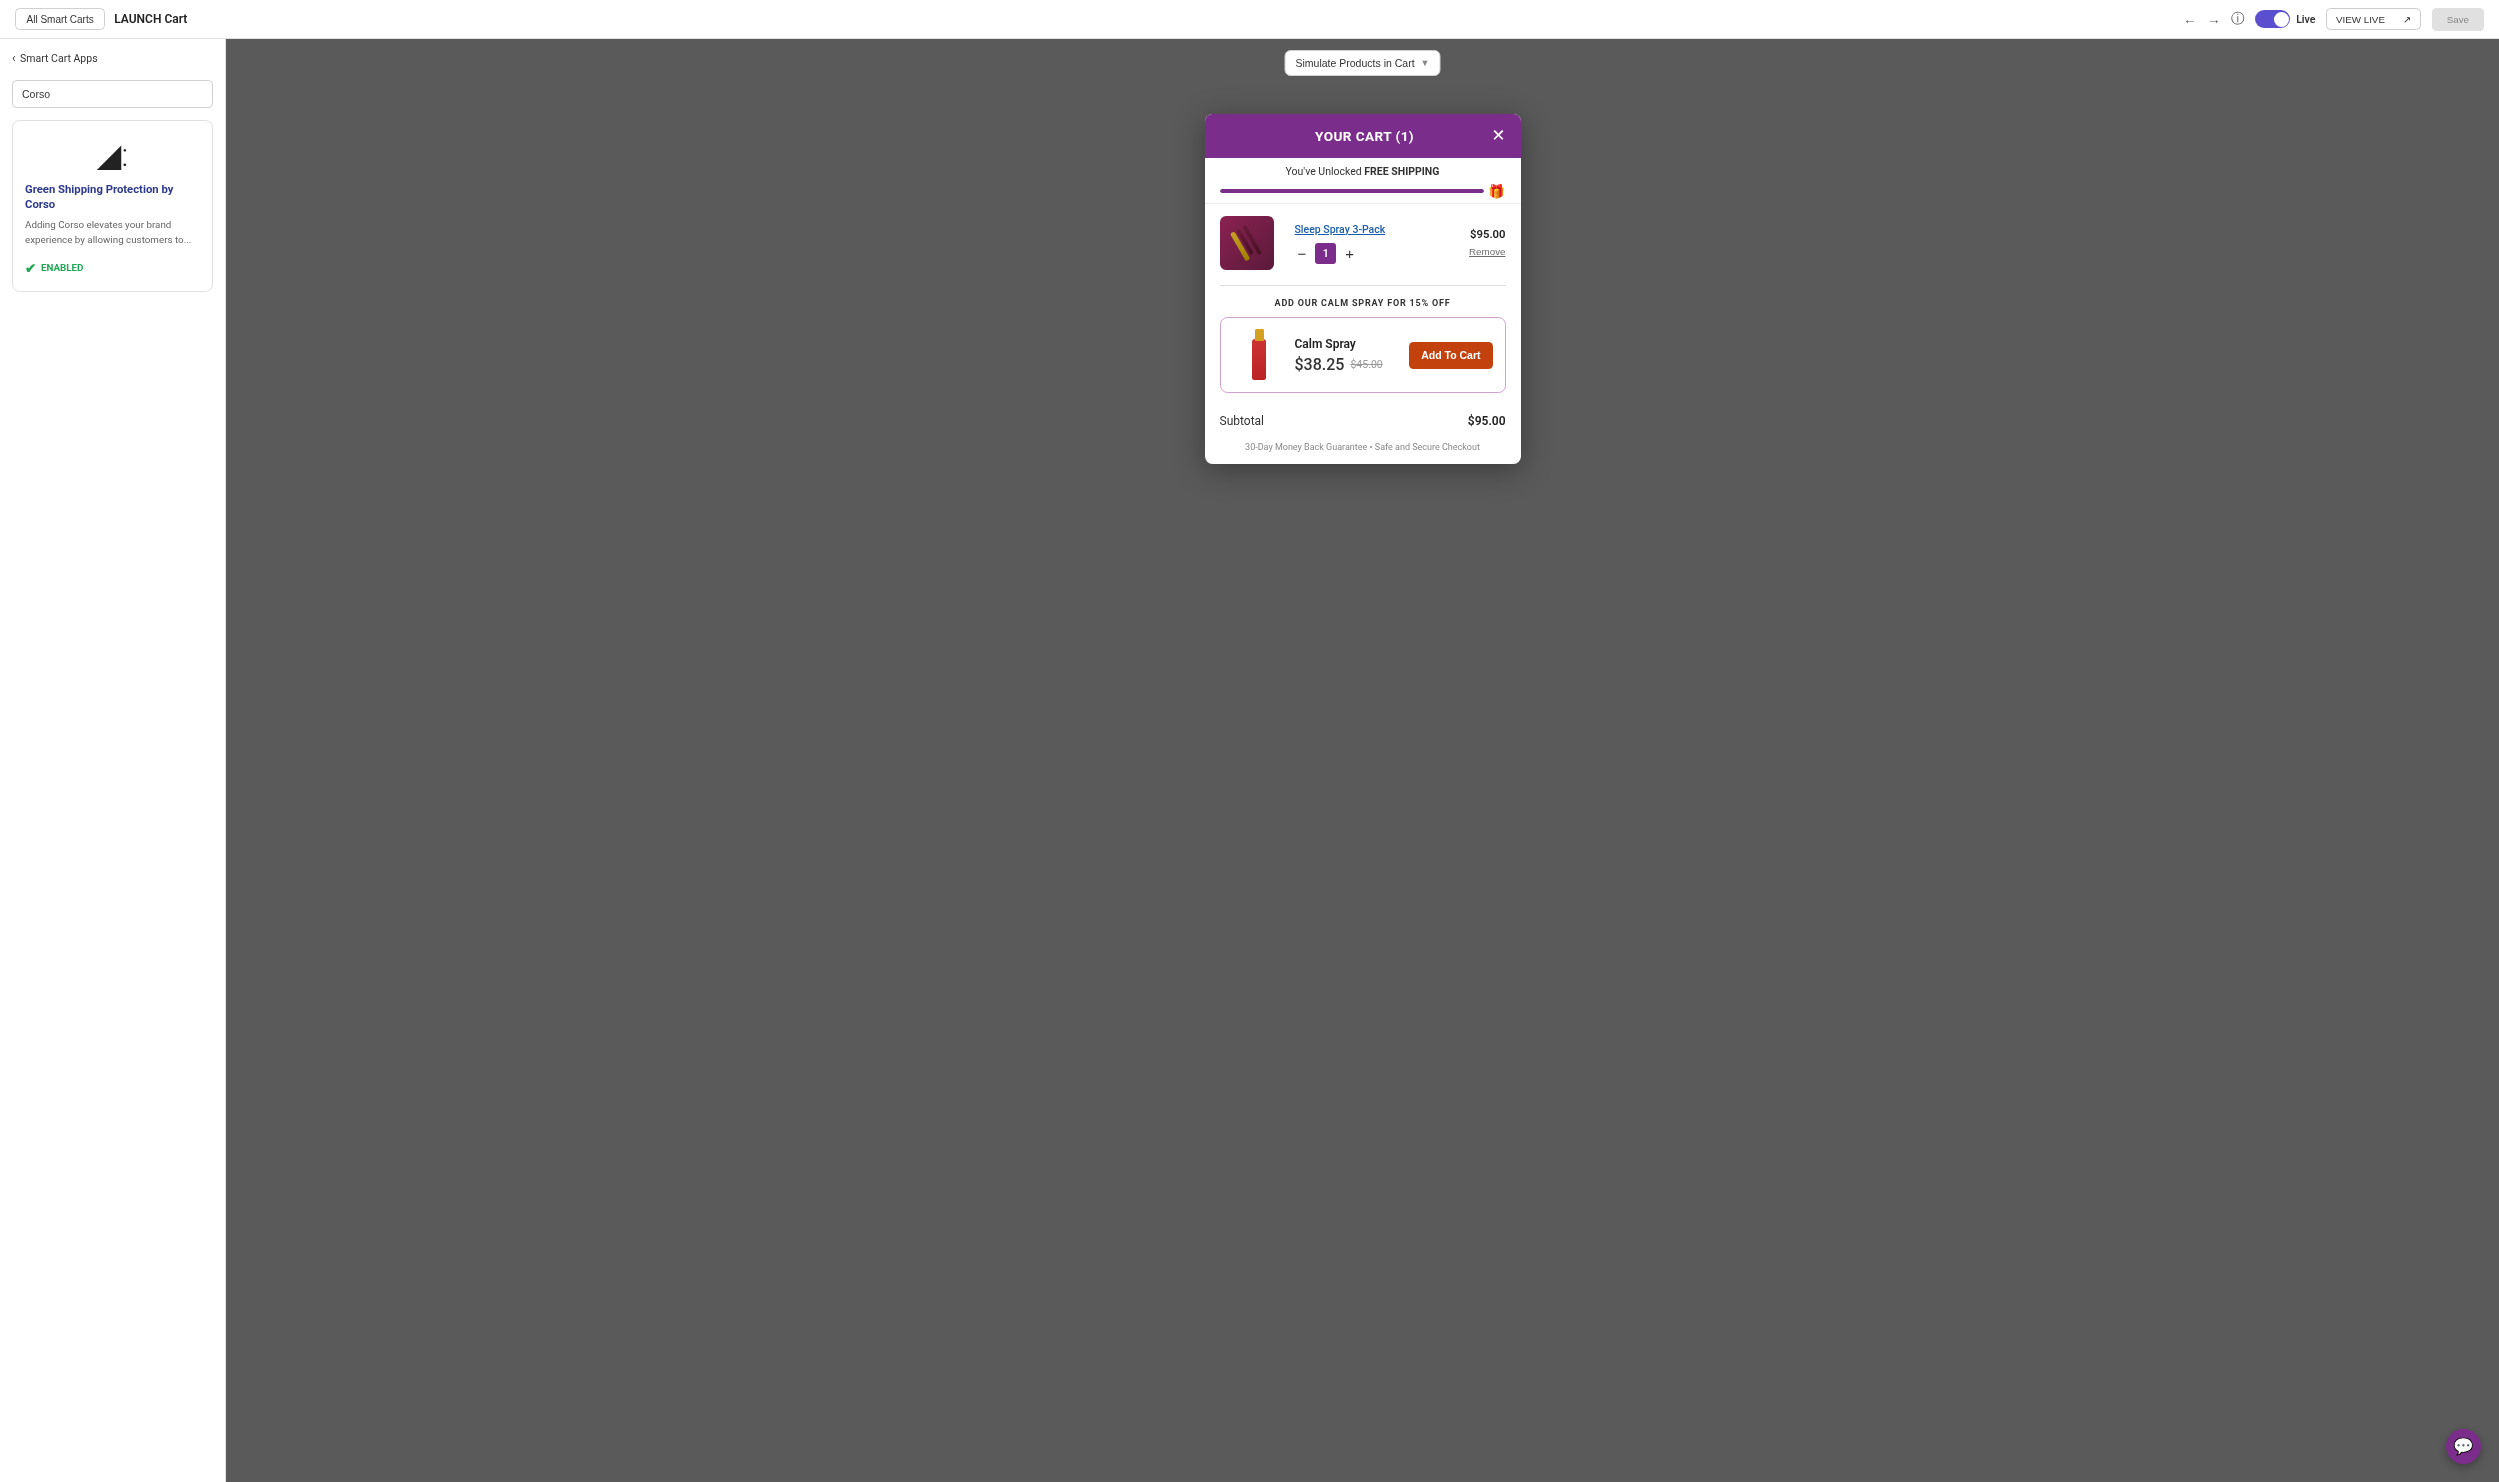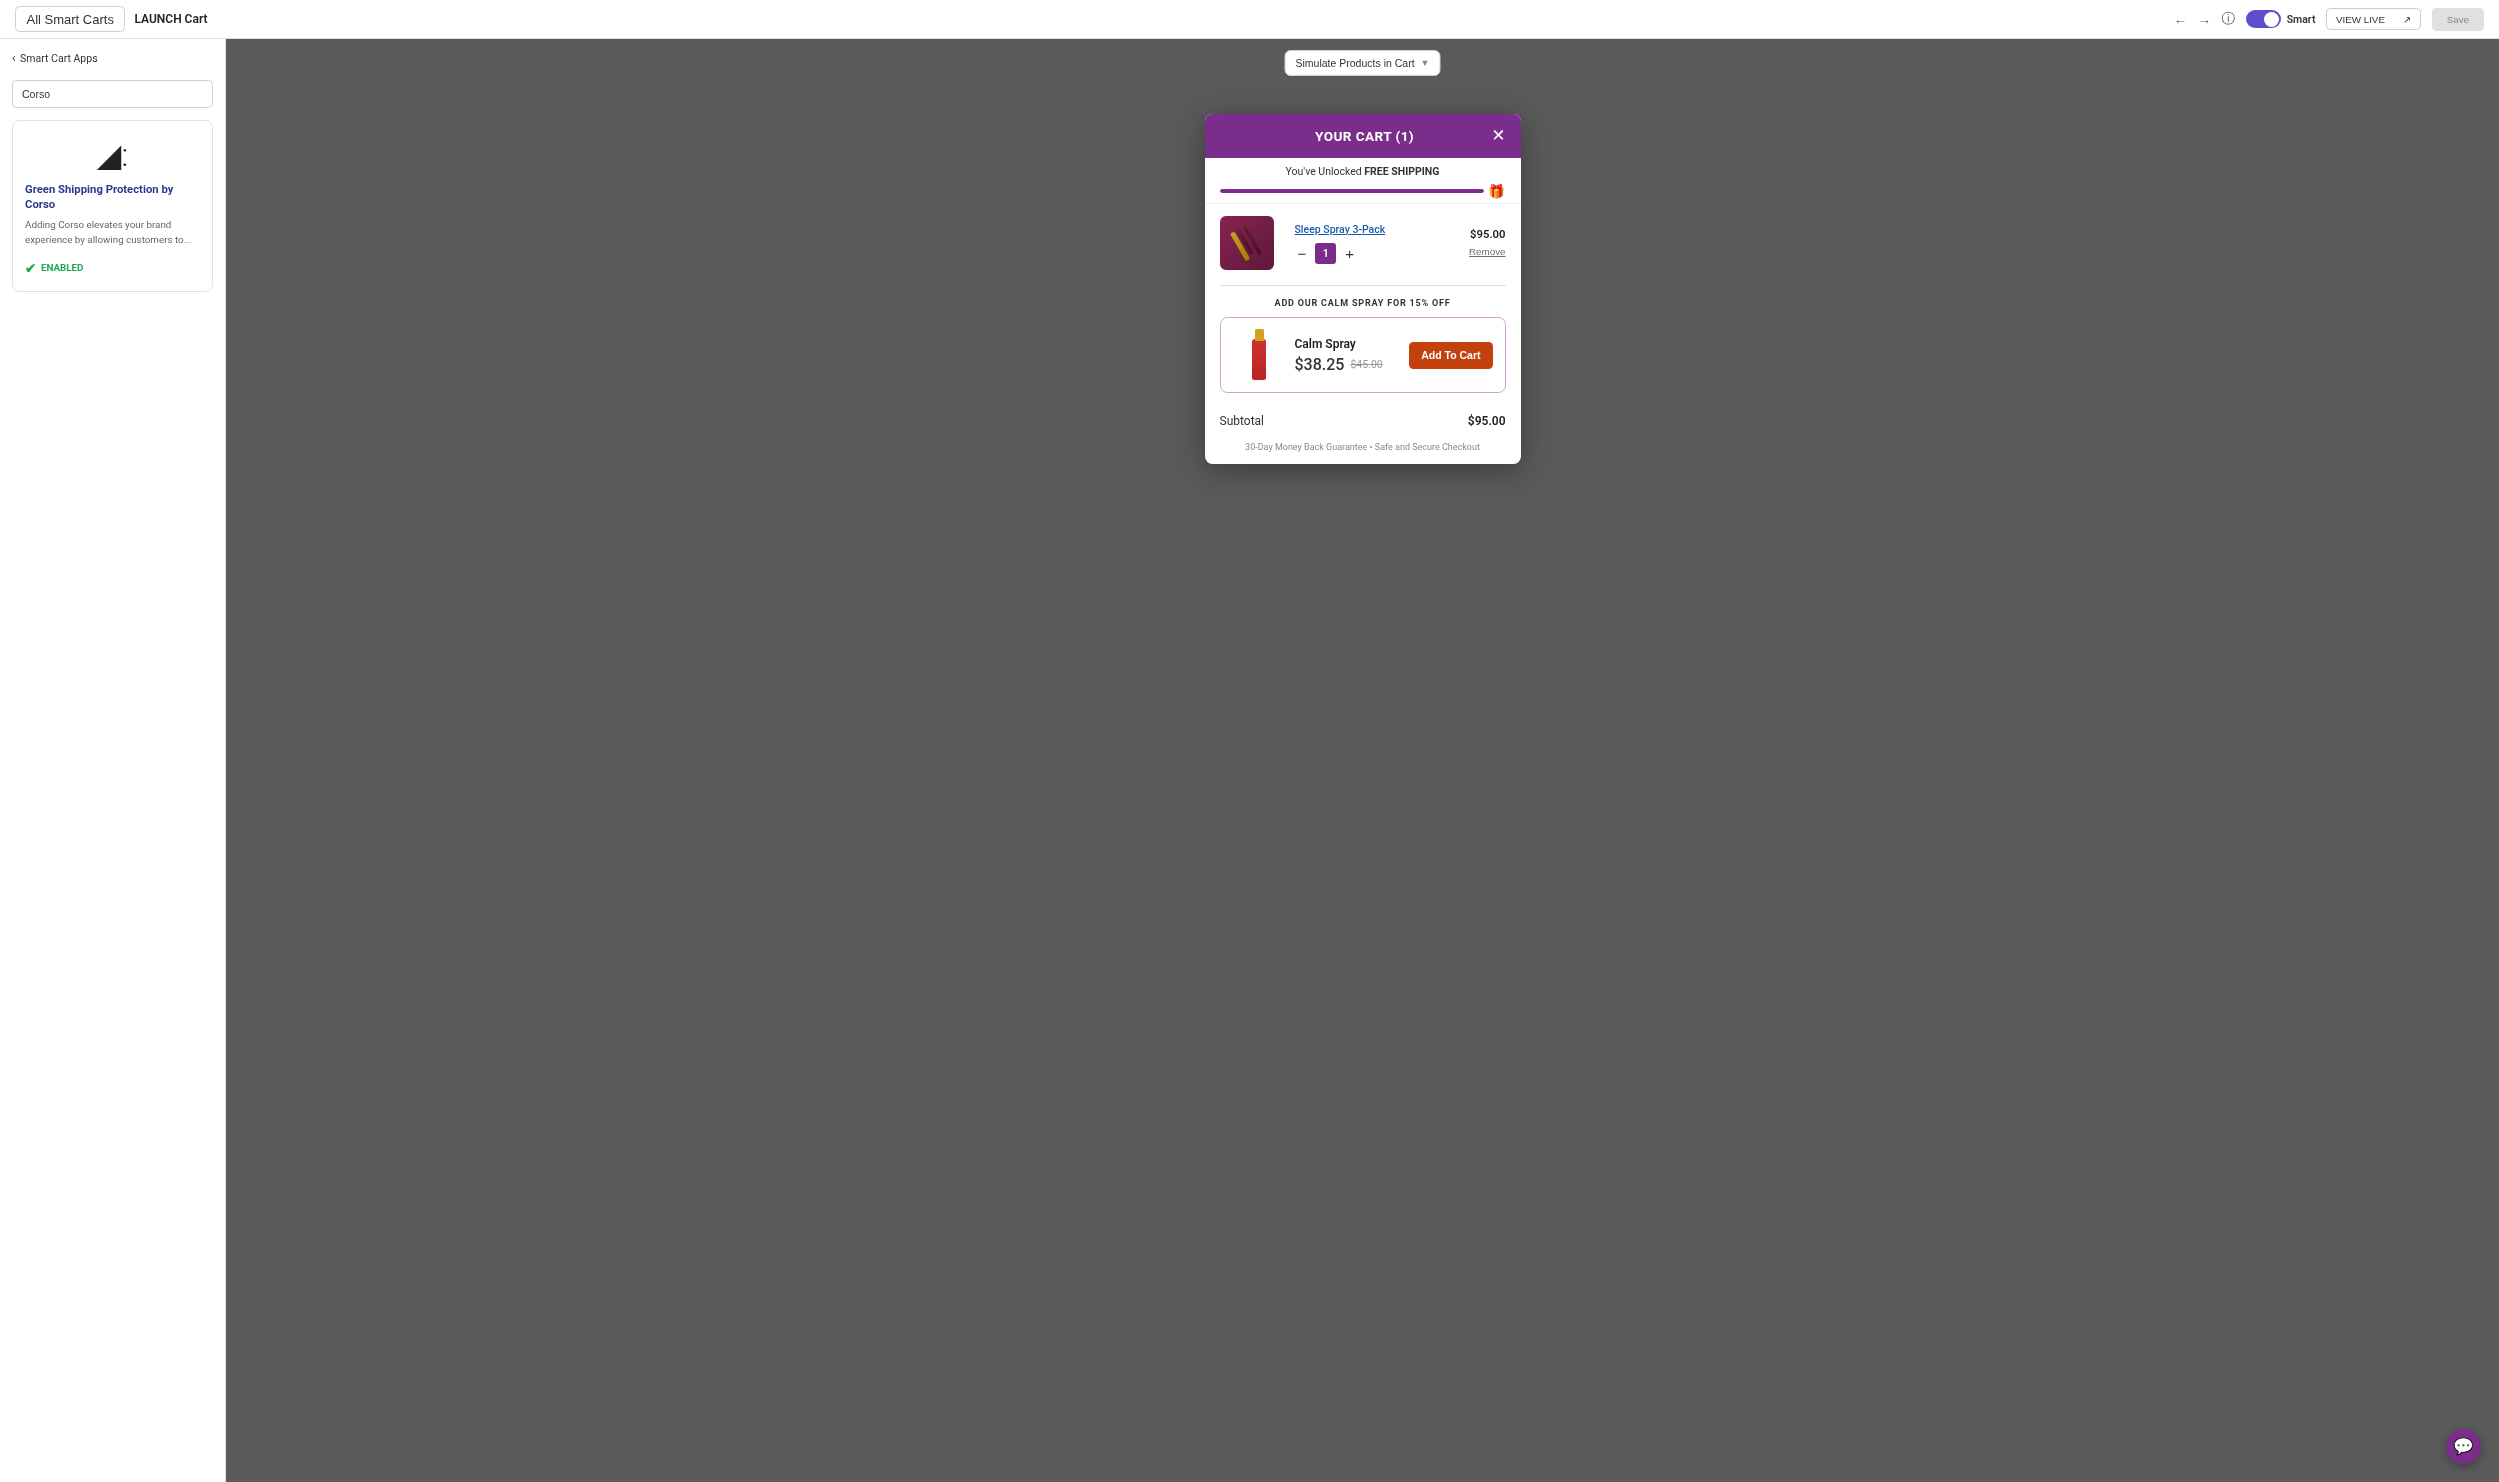--- a/index.html
+++ b/index.html
@@ -21,21 +21,21 @@
       height: 39px;
       position: relative;
       z-index: 100;
     }
     .top-nav-left { display: flex; align-items: center; gap: 9px; }
     .all-carts-btn {
       background: #fff;
       border: 0.8px solid #d0d0d0;
       border-radius: 4.5px;
       padding: 4.5px 10.5px;
-      font-size: 13px;
+      font-size: 10px;
       cursor: pointer;
       color: #333;
     }
     .cart-title { font-size: 12px; font-weight: 600; color: #222; }
     .top-nav-right { display: flex; align-items: center; gap: 10.5px; }
     .nav-icon-btn {
       background: none;
       border: none;
       cursor: pointer;
       color: #555;
@@ -337,21 +337,21 @@
     <span class="cart-title">LAUNCH Cart</span>
   </div>
   <div class="top-nav-right">
     <button class="nav-icon-btn">←</button>
     <button class="nav-icon-btn">→</button>
     <button class="nav-icon-btn">ⓘ</button>
     <div class="toggle-container">
       <div class="toggle-switch">
         <div class="toggle-knob"></div>
       </div>
-      <span class="toggle-label">Smart</span>
+      <span class="toggle-label">Live</span>
     </div>
     <button class="view-live-btn">
       <span>VIEW LIVE</span>
       <span>↗</span>
     </button>
     <button class="save-btn">Save</button>
   </div>
 </nav>
 
 <div class="main-layout">

